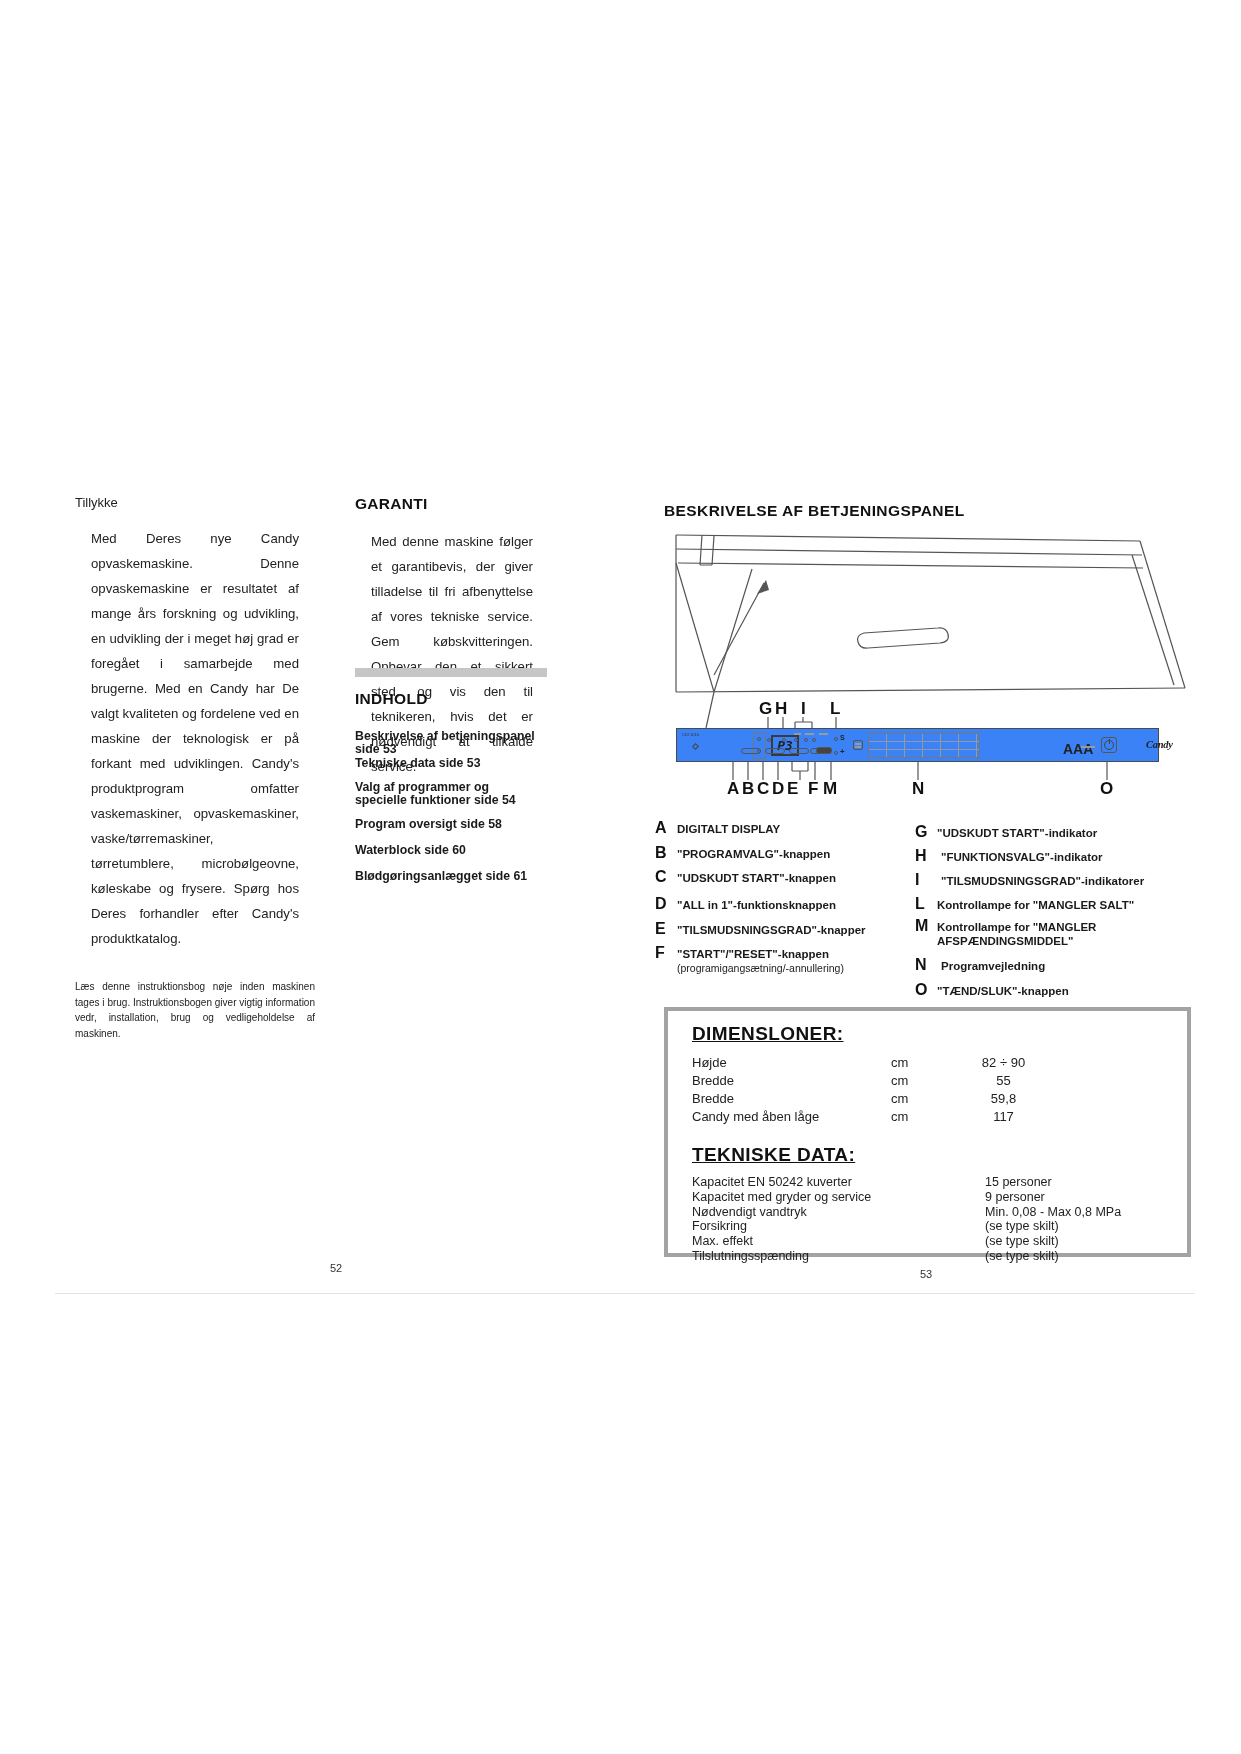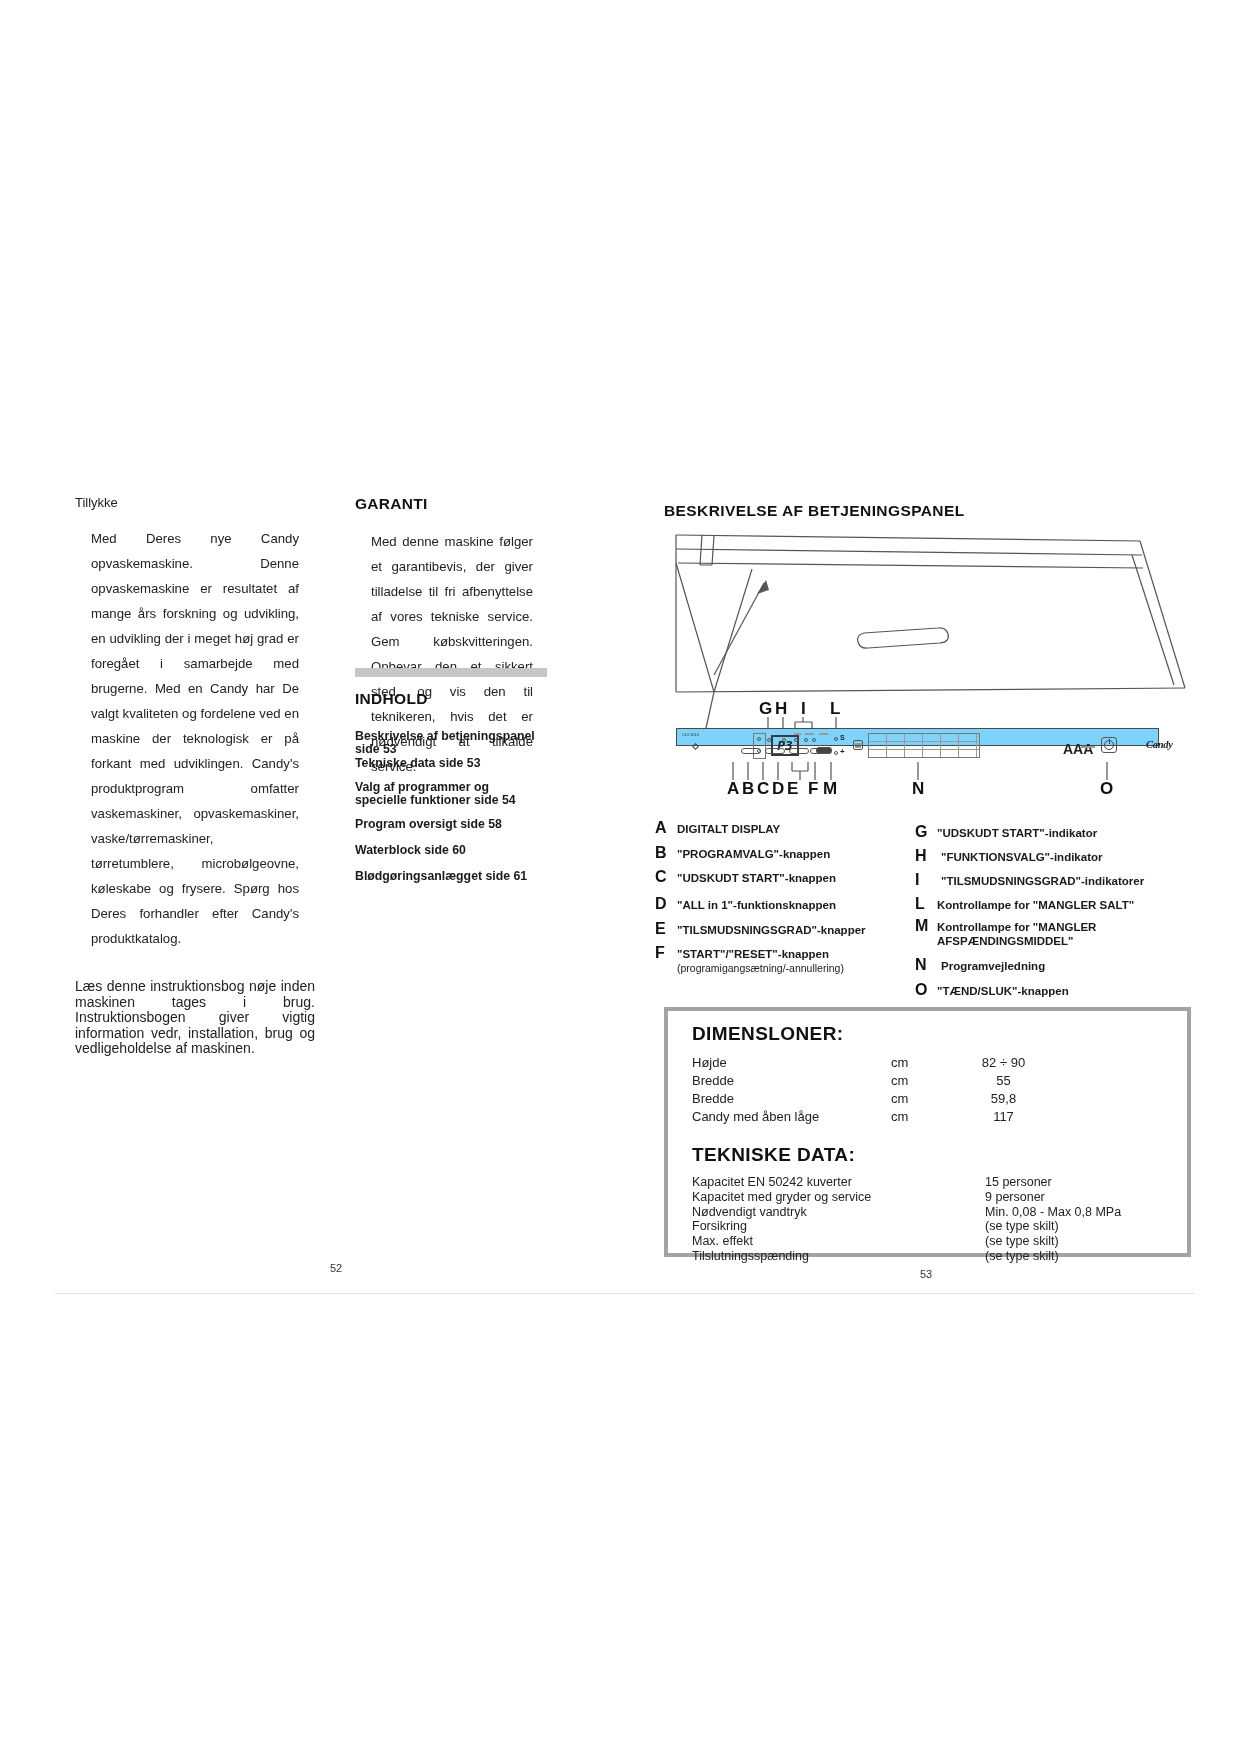--- a/index.html
+++ b/index.html
@@ -4,31 +4,31 @@
 <style>
   html,body{margin:0;padding:0;background:#fff;}
   #page{position:relative;width:1241px;height:1754px;background:#ffffff;
         font-family:"Liberation Sans", sans-serif;color:#222;overflow:hidden;}
   .abs{position:absolute;}
   
   .col-left{left:75px;top:495px;width:240px;}
   .col-mid{left:355px;top:495px;width:194px;}
   .greeting{font-size:13px;margin:0 0 16px 0;}
   .body-just{font-size:13.2px;line-height:25px;text-align:justify;margin:16px;}
-  .body-just2{font-size:14px;line-height:15.6px;text-align:justify;margin:28px 0 0 0;}
+  .body-just2{font-size:10px;line-height:15.6px;text-align:justify;margin:28px 0 0 0;}
   .h-bold{font-size:15.5px;font-weight:bold;color:#111;margin:0 0 14px 0;letter-spacing:.3px;}
   .grey-bar{left:355px;top:668px;width:192px;height:9px;background:#c6c6c6;}
   .indhold-item{font-size:12.3px;font-weight:bold;line-height:13px;color:#1a1a1a;}
   
   .panel-title{left:664px;top:502px;font-size:15.5px;font-weight:bold;letter-spacing:.4px;color:#111;}
   svg.diag{left:640px;top:525px;}
   svg.diag path, svg.diag line, svg.diag rect{stroke:#555;stroke-width:1.2;fill:none;}
   .callout{font-size:17px;font-weight:bold;color:#111;}
   
-  .strip{left:676px;top:728px;width:483px;height:18px;border:1px solid #4a4a4a;background:#7dd3fc;box-sizing:border-box;}
+  .strip{left:676px;top:728px;width:483px;height:34px;border:1px solid #4a4a4a;background:#3b82f6;box-sizing:border-box;}
   .strip *{position:absolute;box-sizing:border-box;}
   .micro{font-size:4px;color:#333;letter-spacing:0;}
   .mb{height:2px;background:#9a9a9a;}
   .led{width:4px;height:4px;border:1px solid #555;border-radius:50%;}
   .pbtn{width:20px;height:6px;border:1px solid #555;border-radius:3px;}
   .p3box{left:94px;top:6px;width:28px;height:21px;border:2px solid #3a3a3a;
          font:italic bold 13px "DejaVu Sans Mono", monospace;color:#222;text-align:center;line-height:17px;}
   .ptable{left:191px;top:4px;width:112px;height:25px;border:1px solid #777;
      background:
        repeating-linear-gradient(to bottom, transparent 0 7px, #999 7px 8px),
@@ -39,21 +39,21 @@
   .pwr .stem{left:7px;top:1px;width:1px;height:5px;background:#444;}
   .candy{font:italic bold 10.5px "Liberation Serif", serif;letter-spacing:-.3px;color:#222;}
   
   .leg-item{position:absolute;display:flex;align-items:flex-start;}
   .leg-key{font-size:16px;font-weight:bold;width:22px;flex:none;color:#111;line-height:16px;}
   .leg-txt{font-size:11.5px;font-weight:bold;color:#1a1a1a;line-height:13.5px;padding-top:3px;}
   .leg-sub{font-size:10.5px;font-weight:normal;}
   
   .databox{left:664px;top:1007px;width:527px;height:250px;border:4px solid #a3a3a3;box-sizing:border-box;
            padding:12px 0 0 24px;}
-  .box-h{font-size:19px;font-weight:bold;color:#111;letter-spacing:.4px;margin:0 0 9px 0;}
+  .box-h{font-size:19px;font-weight:bold;color:#111;letter-spacing:.4px;margin:0 0 9px 0;text-decoration:underline;}
   .dim-row{display:flex;font-size:13px;line-height:18px;color:#222;}
   .dim-label{width:199px;}
   .dim-unit{width:55px;}
   .dim-val{width:115px;text-align:center;}
   .tech-row{display:flex;font-size:12.5px;line-height:14.8px;color:#222;}
   .tech-label{width:293px;}
   .pagenum{font-size:11px;color:#333;}
   .footrule{left:55px;top:1293px;width:1140px;height:1px;background:#e3e3e3;}
 </style>
 </head>

